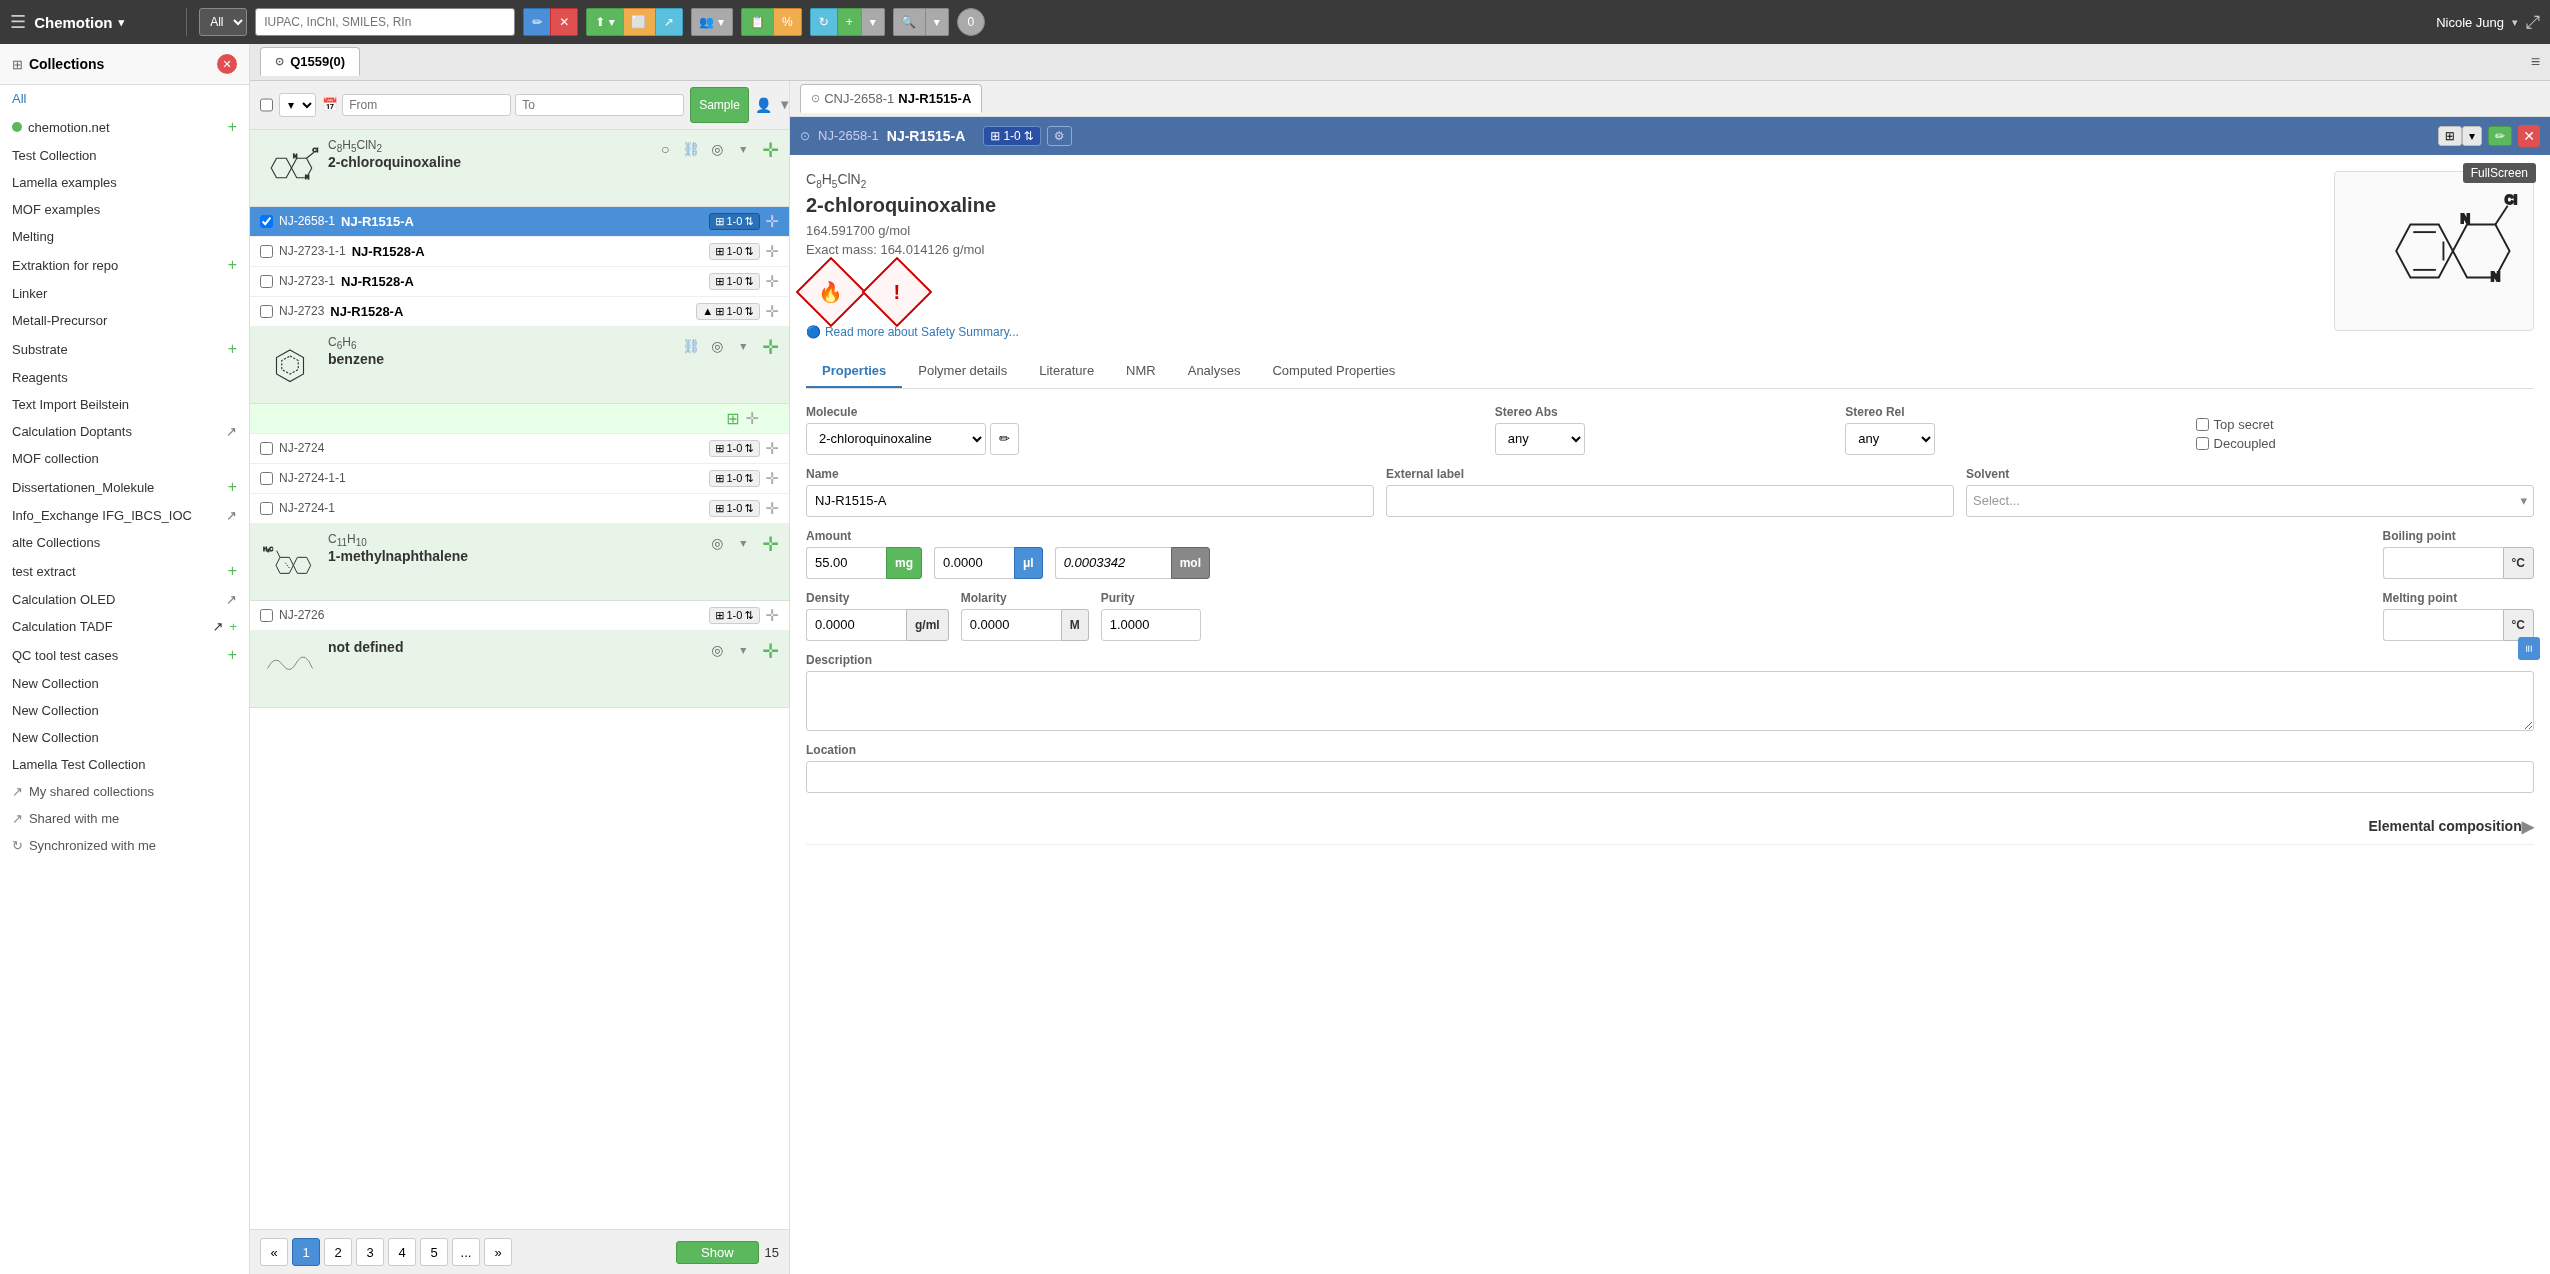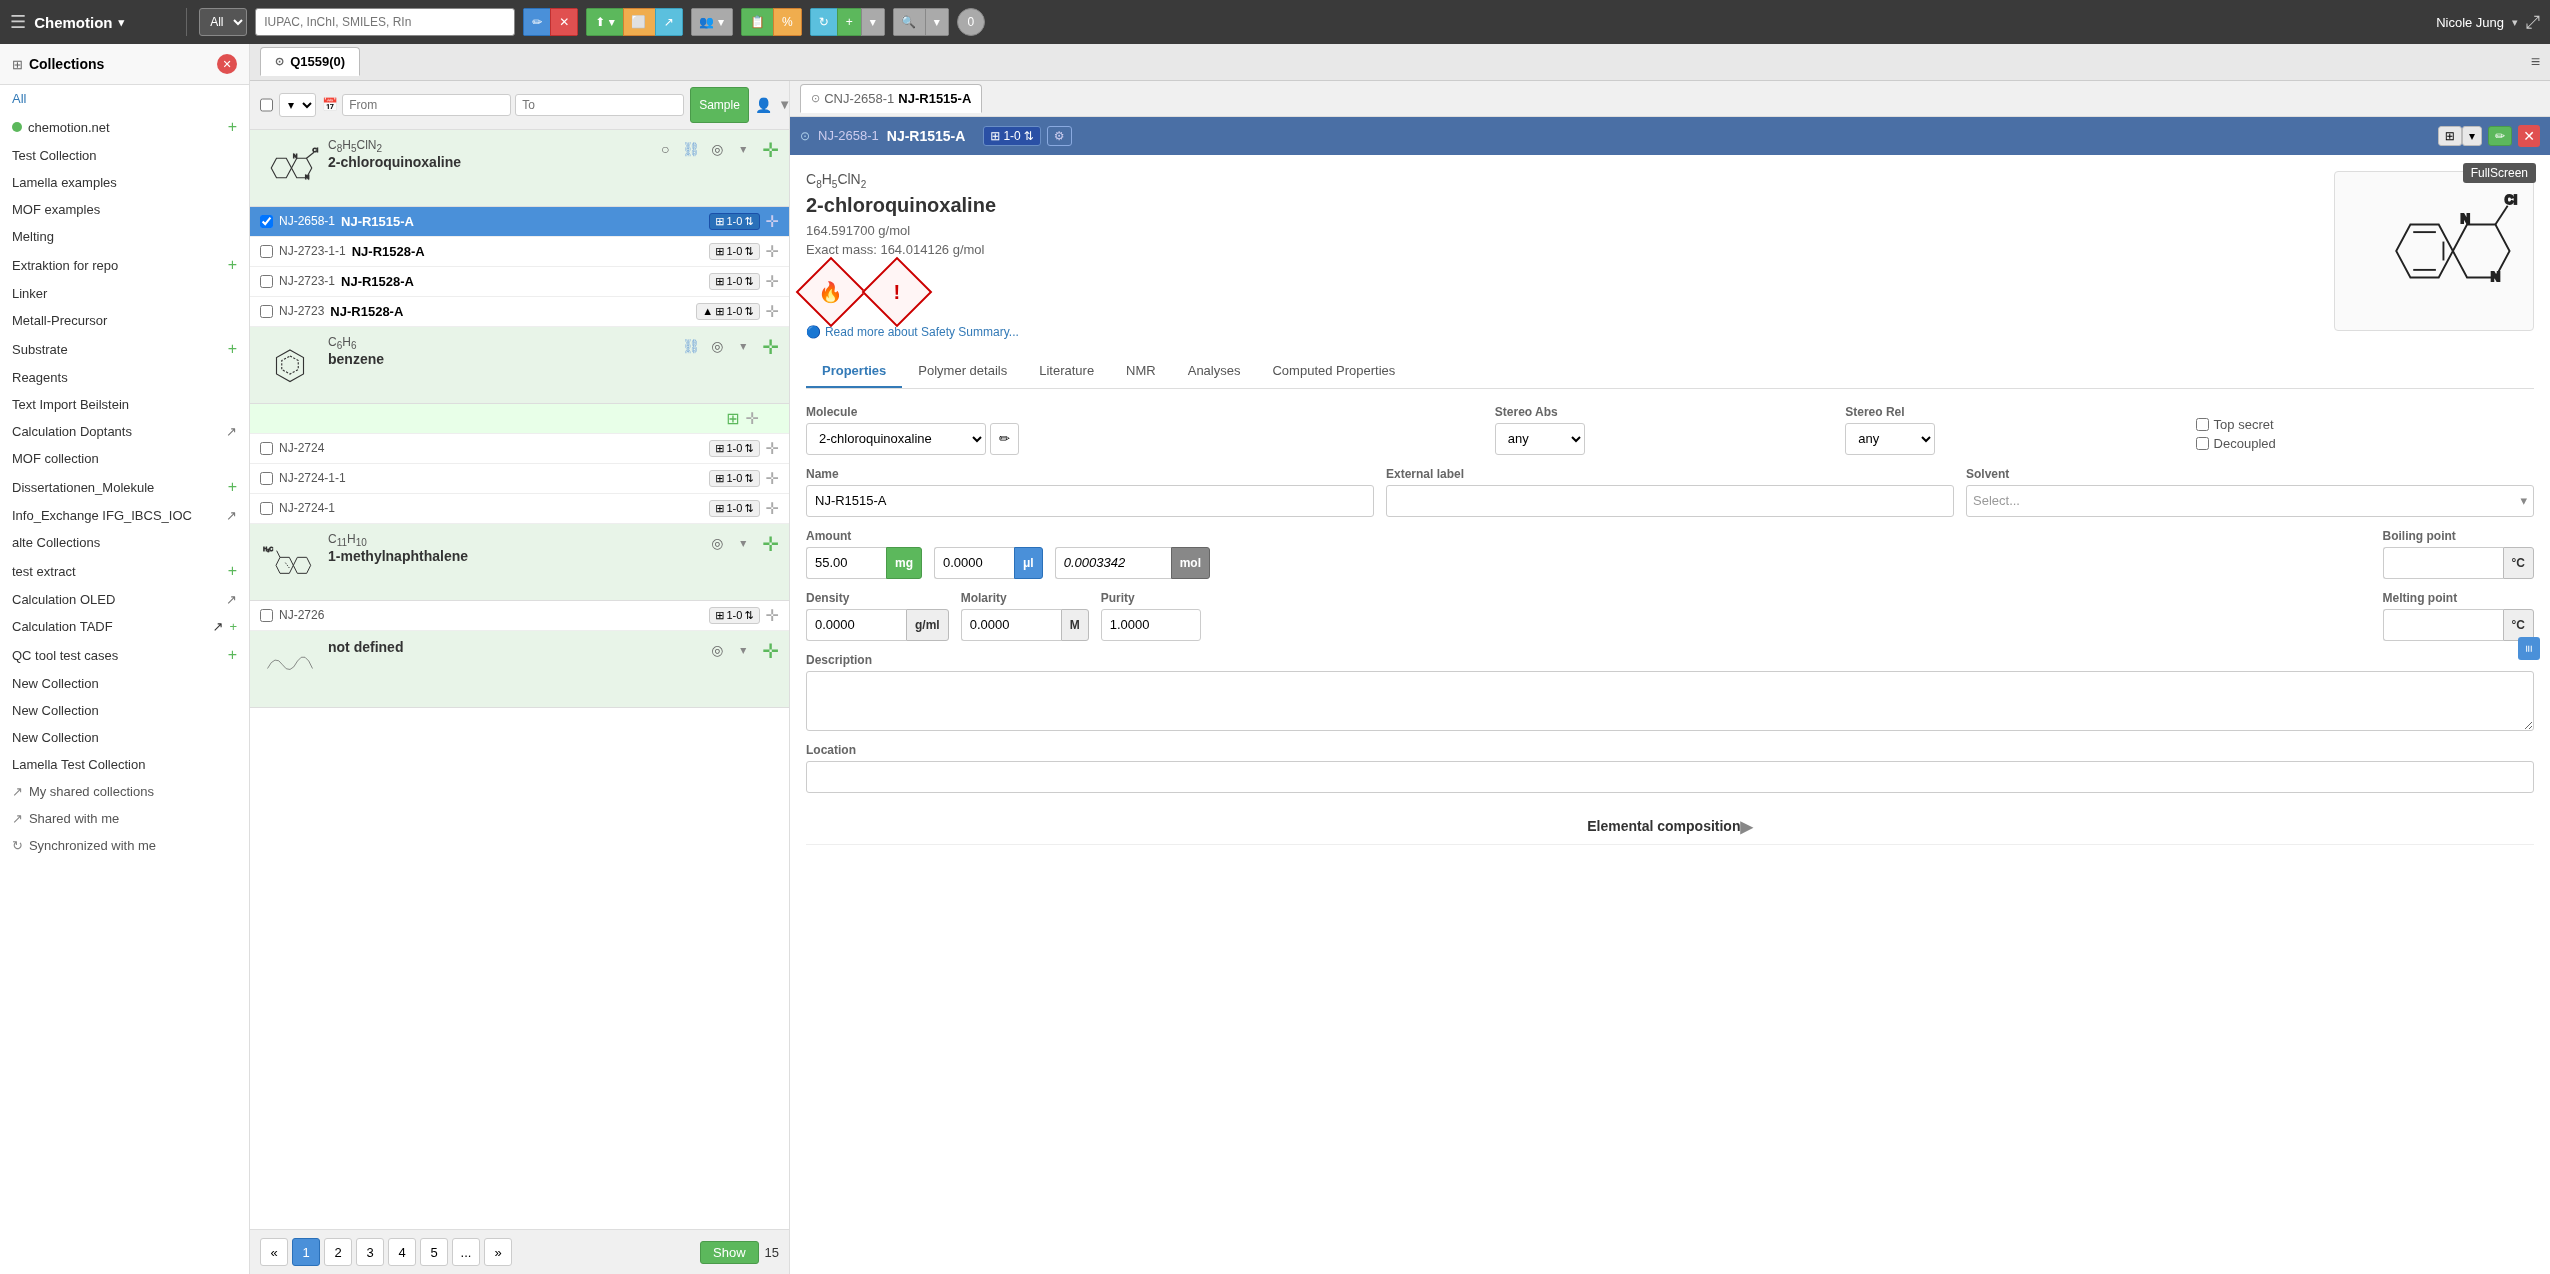--- a/index.html
+++ b/index.html
@@ -79,21 +79,21 @@
     .sample-row-badge { background: #f0f0f0; border: 1px solid #ccc; border-radius: 3px; font-size: 11px; padding: 1px 5px; display: flex; align-items: center; gap: 2px; margin-left: auto; }
     .sample-row.selected .sample-row-badge { background: #2a70b9; border-color: #1a50a9; color: #fff; }
     .move-icon { color: #aaa; font-size: 16px; cursor: grab; }
     .sample-row.selected .move-icon { color: #cce; }
 
     
     .pagination { display: flex; align-items: center; padding: 8px 10px; background: #f0f0f0; border-top: 1px solid #ddd; gap: 4px; }
     .page-btn { width: 28px; height: 28px; border: 1px solid #ccc; border-radius: 3px; display: flex; align-items: center; justify-content: center; cursor: pointer; font-size: 13px; background: #fff; }
     .page-btn.active { background: #4a90d9; color: #fff; border-color: #2a70b9; }
     .page-show { margin-left: auto; display: flex; align-items: center; gap: 6px; }
-    .page-show-btn { background: #5cb85c; color: #fff; border: 1px solid #4a9a4a; border-radius: 3px; padding: 3px 12px; cursor: pointer; font-size: 13px; }
+    .page-show-btn { background: #5cb85c; color: #fff; border: 1px solid #4a9a4a; border-radius: 3px; padding: 3px 24px; cursor: pointer; font-size: 13px; }
     .page-show-count { font-size: 13px; color: #333; }
 
     
     .detail-panel { flex: 1; background: #fff; display: flex; flex-direction: column; overflow: hidden; }
     .detail-tab-bar { display: flex; align-items: center; background: #4a6fa5; color: #fff; padding: 0 10px; height: 38px; gap: 8px; }
     .detail-tab-id { font-size: 13px; color: #cce; }
     .detail-tab-name { font-size: 14px; font-weight: bold; }
     .detail-tab-controls { display: flex; align-items: center; gap: 6px; margin-left: 10px; }
     .detail-tab-badge { background: #2a50a5; border: 1px solid #6a8fc5; border-radius: 3px; padding: 2px 6px; font-size: 12px; display: flex; align-items: center; gap: 3px; }
     .detail-tab-btn { background: transparent; border: 1px solid #8aaae0; border-radius: 3px; color: #cce; padding: 2px 6px; cursor: pointer; font-size: 12px; }
@@ -129,21 +129,21 @@
     .form-input { border: 1px solid #ccc; border-radius: 3px; padding: 5px 8px; font-size: 13px; height: 32px; background: #fff; }
     .form-select { border: 1px solid #ccc; border-radius: 3px; padding: 5px 8px; font-size: 13px; height: 32px; background: #fff; }
     .form-input-unit { display: flex; align-items: stretch; }
     .form-input-unit input { border-radius: 3px 0 0 3px; border-right: none; }
     .unit-badge { background: #5cb85c; color: #fff; border: 1px solid #4a9a4a; border-radius: 0 3px 3px 0; padding: 0 8px; display: flex; align-items: center; font-size: 12px; font-weight: bold; }
     .unit-badge.blue { background: #4a90d9; border-color: #2a70b9; }
     .unit-badge.gray { background: #888; border-color: #666; }
     .unit-badge.white { background: #eee; color: #333; border-color: #bbb; }
     .checkbox-label { display: flex; align-items: center; gap: 5px; font-size: 13px; color: #555; cursor: pointer; }
     .form-textarea { border: 1px solid #ccc; border-radius: 3px; padding: 6px 8px; font-size: 13px; background: #fff; resize: vertical; min-height: 60px; width: 100%; }
-    .section-title { font-size: 14px; font-weight: bold; color: #333; padding: 8px 0; border-bottom: 1px solid #eee; margin-bottom: 10px; display: flex; align-items: center; justify-content: center; cursor: pointer; }
+    .section-title { font-size: 14px; font-weight: bold; color: #333; padding: 8px 0; border-bottom: 1px solid #eee; margin-bottom: 10px; display: flex; align-items: center; justify-content: flex-end; cursor: pointer; }
     .section-chevron { color: #888; font-size: 16px; }
     .molecule-dropdown { min-width: 180px; }
 
     
     ::-webkit-scrollbar { width: 6px; height: 6px; }
     ::-webkit-scrollbar-track { background: #f0f0f0; }
     ::-webkit-scrollbar-thumb { background: #bbb; border-radius: 3px; }
 
     
     sub { font-size: 10px; }

